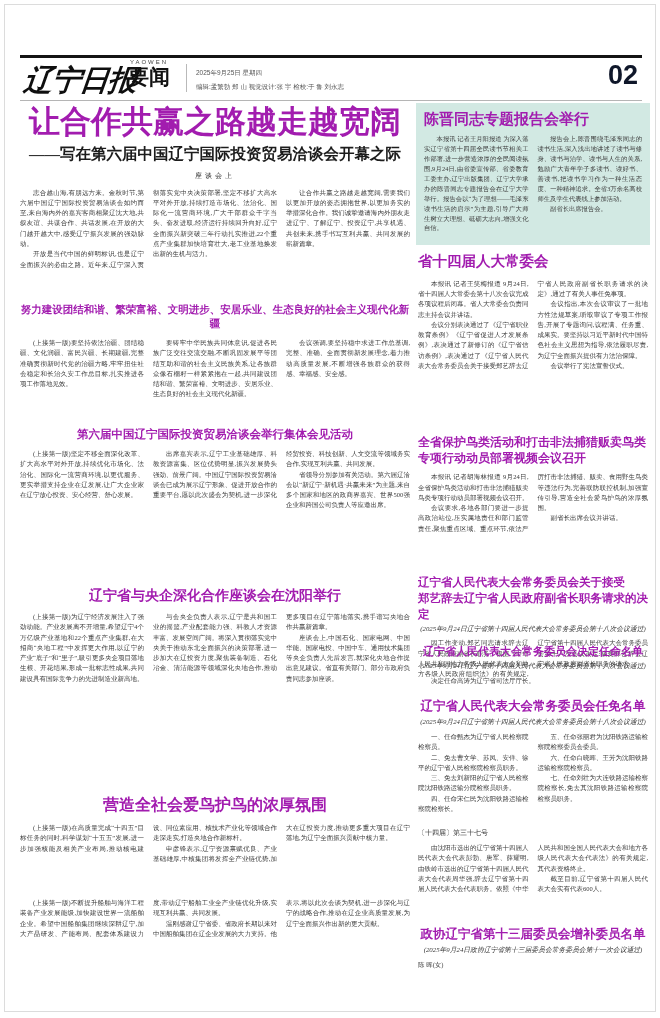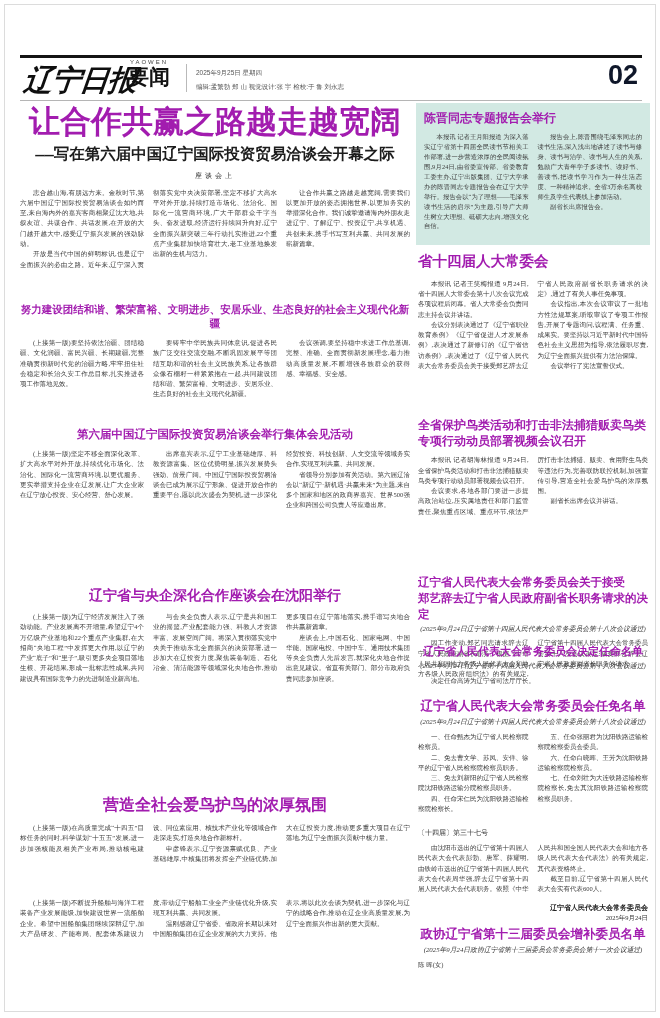--- a/index.html
+++ b/index.html
@@ -24,41 +24,41 @@
   .b{font-size:6.5px;line-height:1.58;text-align:justify;color:#3a3a3a;overflow:hidden;}
   .b p{margin:0;text-indent:2em;}
   .b.noindent p{text-indent:0;}
   .cols3{column-count:3;column-gap:9px;}
   .cols2{column-count:2;column-gap:9px;}
   .passed{font-size:6.8px;color:#333;text-align:center;font-style:italic;margin-top:2px;}
   .docno{font-size:7px;color:#333;text-align:left;margin-top:12px;}
   
   #lead{left:20px;top:104px;width:390px;}
   #lead-title{font-size:31px;letter-spacing:0px;line-height:1.15;}
-  #lead-sub{font-size:15.5px;font-weight:600;text-align:center;margin-top:4px;font-family:Liberation Mono, monospace;}
+  #lead-sub{font-size:15.5px;font-weight:600;text-align:center;margin-top:4px;font-family:Liberation Serif, serif;}
   #lead-byline{font-size:7px;text-align:center;letter-spacing:3px;color:#333;margin-top:6px;}
   #lead-body{margin-top:7px;height:122px;}
   
   .lart{left:20px;width:390px;}
   #a2{top:303px;} #a2 .hl{font-size:10.5px;}
   #a3{top:427px;} #a3 .hl{font-size:11.5px;}
   #a4{top:587px;} #a4 .hl{font-size:14px;}
   #a5{top:795px;} #a5 .hl{font-size:16px;}
   #a6{top:891px;} #a6 .hl{font-size:16px;}
   .lart .b{margin-top:7px;}
   #a2 .b{height:96px;} #a3 .b{height:130px;} #a4 .b{height:176px;}
   #a5 .b{height:62px;} #a6 .b{height:80px;}
   
   .rart{left:418px;width:230px;}
   #rbox{top:103px;height:142px;background:#d2e9e3;padding:7px 8px;box-sizing:border-box;width:234px;left:416px;}
-  #rbox .hl{font-size:12px;text-align:left;margin-bottom:5px;}
+  #rbox .hl{font-size:15px;text-align:left;margin-bottom:5px;}
   #rbox .b{height:102px;font-size:6.3px;}
   #npc{top:252px;} #npc .hl{font-size:14.5px;line-height:1.3;}
   #npc .b{margin-top:8px;height:128px;}
-  #birds{top:417px;} #birds .hl{font-size:12px;line-height:1.35;}
+  #birds{top:434px;} #birds .hl{font-size:12px;line-height:1.35;}
   #birds .b{margin-top:6px;height:92px;}
   #resign{top:574px;} #resign .hl{font-size:11.5px;line-height:1.4;}
   #resign .b{margin-top:4px;height:44px;}
   #appoint{top:644px;} #appoint .hl{font-size:11px;}
   #appoint .b{margin-top:5px;height:16px;}
   #renmian{top:698px;} #renmian .hl{font-size:12.5px;}
   #renmian .b{margin-top:5px;height:86px;}
   #notice{top:816px;} #notice .hl{font-size:13px;}
   #notice .b{margin-top:5px;height:58px;}
   #notice-sig{text-align:right;margin-top:2px;}
@@ -201,24 +201,20 @@
         <p>七、任命刘壮为大连铁路运输检察院检察长,免去其沈阳铁路运输检察院检察员职务。</p>
       </div>
   </div>
 
   <div class="abs rart" id="notice">
     <div class="docno">〔十四届〕第三十七号</div>
     <div class="b cols2">
         <p>由沈阳市选出的辽宁省第十四届人民代表大会代表彭勃、唐军、薛耀明,由铁岭市选出的辽宁省第十四届人民代表大会代表周华强,辞去辽宁省第十四届人民代表大会代表职务。依照《中华人民共和国全国人民代表大会和地方各级人民代表大会代表法》的有关规定,其代表资格终止。</p>
         <p>截至目前,辽宁省第十四届人民代表大会实有代表600人。</p>
       </div>
-    <div id="notice-sig">
-      <div class="n">辽宁省人民代表大会常务委员会</div>
-      <div class="d">2025年9月24日</div>
-    </div>
   </div>
 
   <div class="abs rart" id="cppcc">
     <div class="hl">政协辽宁省第十三届委员会增补委员名单</div>
     <div class="passed">(2025年9月24日政协辽宁省第十三届委员会常务委员会第十一次会议通过)</div>
     <div class="b noindent">
         <p>陈 晖(女)</p>
       </div>
   </div>
 </div>

